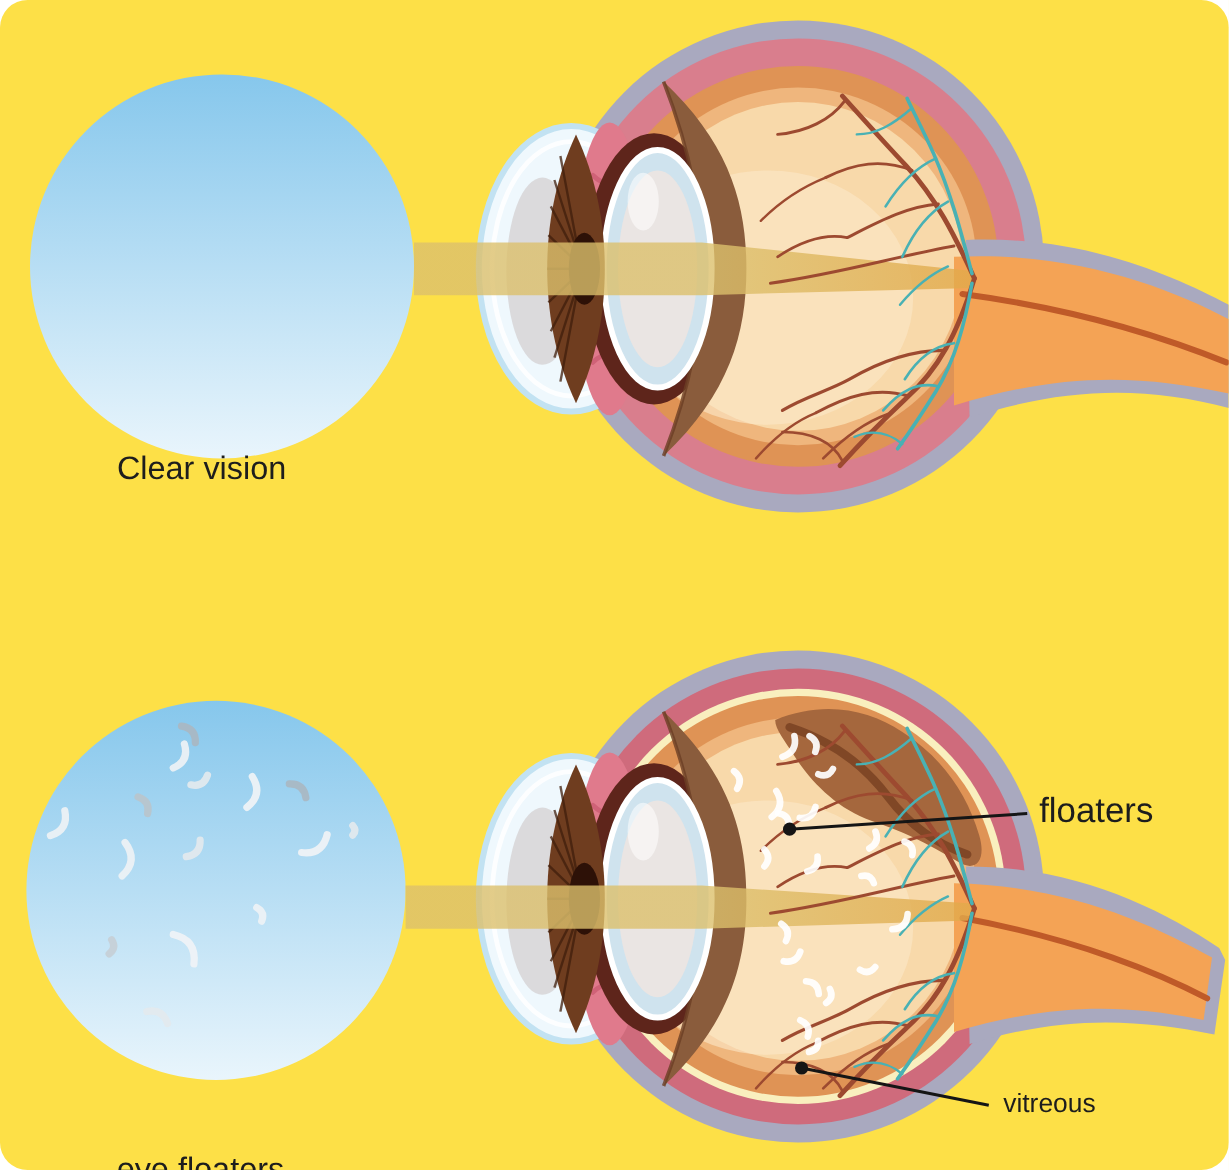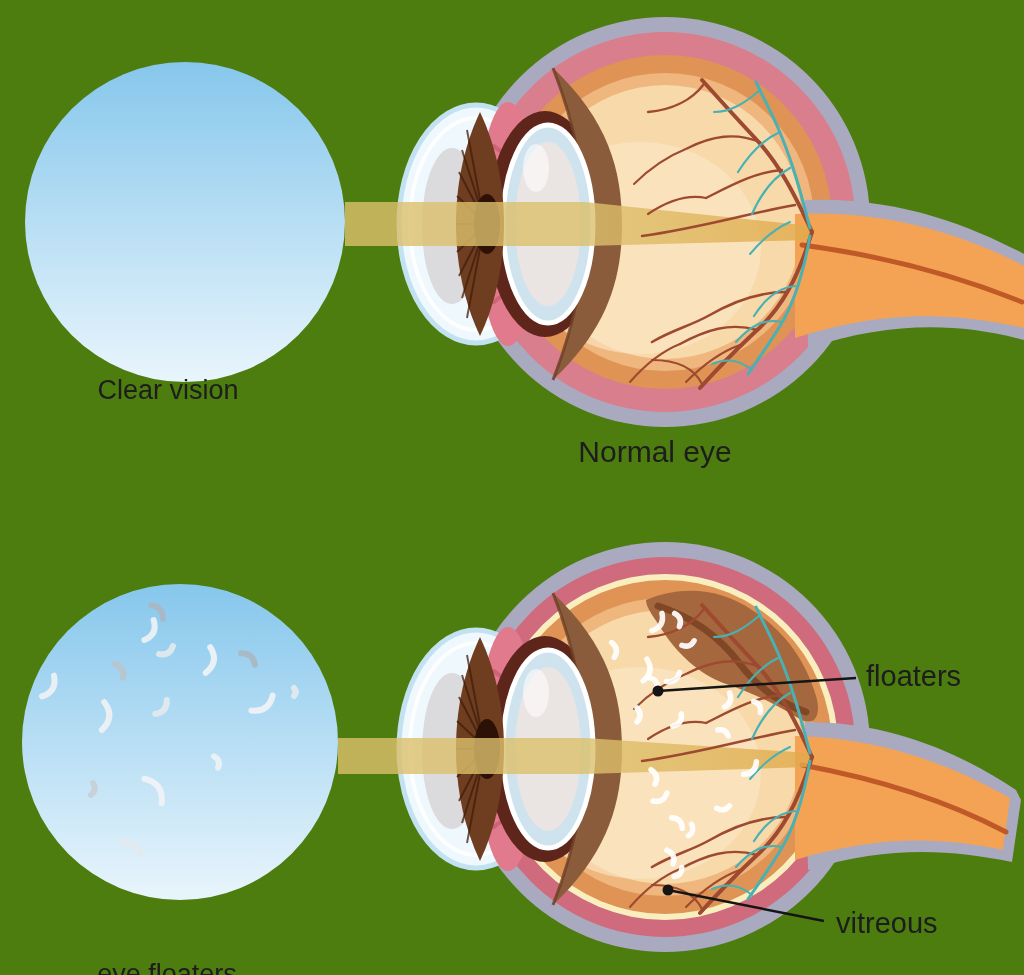--- a/index.html
+++ b/index.html
@@ -1,30 +1,31 @@
 <!DOCTYPE html>
 <html><head>
 <meta charset="utf-8">
 <style>
   html,body{margin:0;padding:0;background:#ffffff;}
   .stage{
-    position:relative;width:1024px;height:975px;background:#4d7c0f;overflow:hidden;
+    position:relative;width:1024px;height:975px;background:#fde047;overflow:hidden;
     font-family:"Liberation Sans", sans-serif;
+    border-radius:23px;
   }
   .stage svg{position:absolute;left:0;top:0;}
   .lbl{
     position:absolute;color:#1d1d1d;white-space:nowrap;line-height:1;
     font-family:"Liberation Sans", sans-serif;
   }
   .lbl.center{transform:translateX(-50%);}
   .lbl-clear{left:168px;top:377px;font-size:27px;}
   .lbl-normal{left:655px;top:437px;font-size:30px;}
   .lbl-eyefloaters{left:167px;top:924px;font-size:27px;margin-top:37px;}
   .lbl-floaters{left:866px;top:662px;font-size:29px;}
-  .lbl-vitreous{left:836px;top:909px;font-size:29px;}
+  .lbl-vitreous{left:836px;top:909px;font-size:22px;}
 </style>
 </head>
 <body>
 
 <div class="stage">
   <svg id="scene" width="1024" height="975" viewBox="0 0 1024 975">
       <defs>
   <linearGradient id="skyGrad" x1="0" y1="0" x2="0" y2="1">
     <stop offset="0" stop-color="#86c7ec"></stop>
     <stop offset="1" stop-color="#e9f5fc"></stop>
@@ -229,17 +230,16 @@
     <line x1="658" y1="691" x2="856" y2="678" stroke="#151515" stroke-width="2.5"></line>
     <circle cx="658" cy="691" r="5.5" fill="#151515"></circle>
   </g>
       <g>
     <line x1="668" y1="890" x2="824" y2="921" stroke="#151515" stroke-width="2.5"></line>
     <circle cx="668" cy="890" r="5.5" fill="#151515"></circle>
   </g>
     </svg>
 
   <div class="lbl center lbl-clear" style="color: rgb(29, 29, 29);">Clear vision</div>
-  <div class="lbl center lbl-normal" style="color: rgb(29, 29, 29);">Normal eye</div>
   <div class="lbl center lbl-eyefloaters" style="color: rgb(29, 29, 29);">eye floaters</div>
   <div class="lbl lbl-floaters" style="color: rgb(29, 29, 29);">floaters</div>
   <div class="lbl lbl-vitreous" style="color: rgb(29, 29, 29);">vitreous</div>
 </div>
 
 </body></html>

